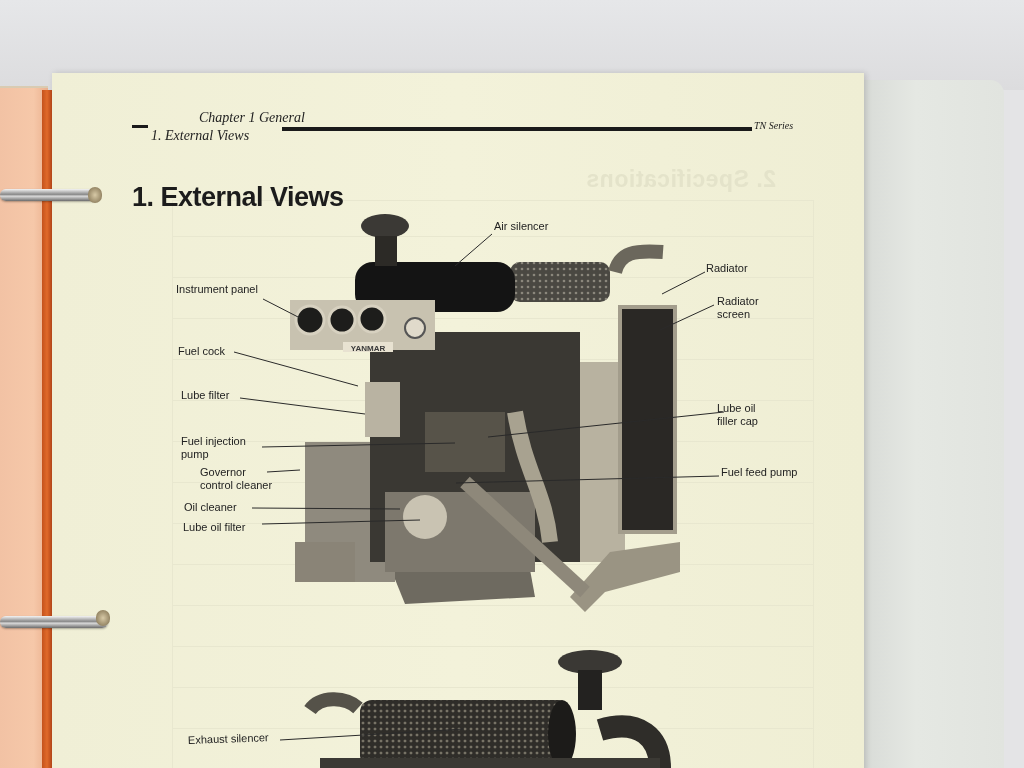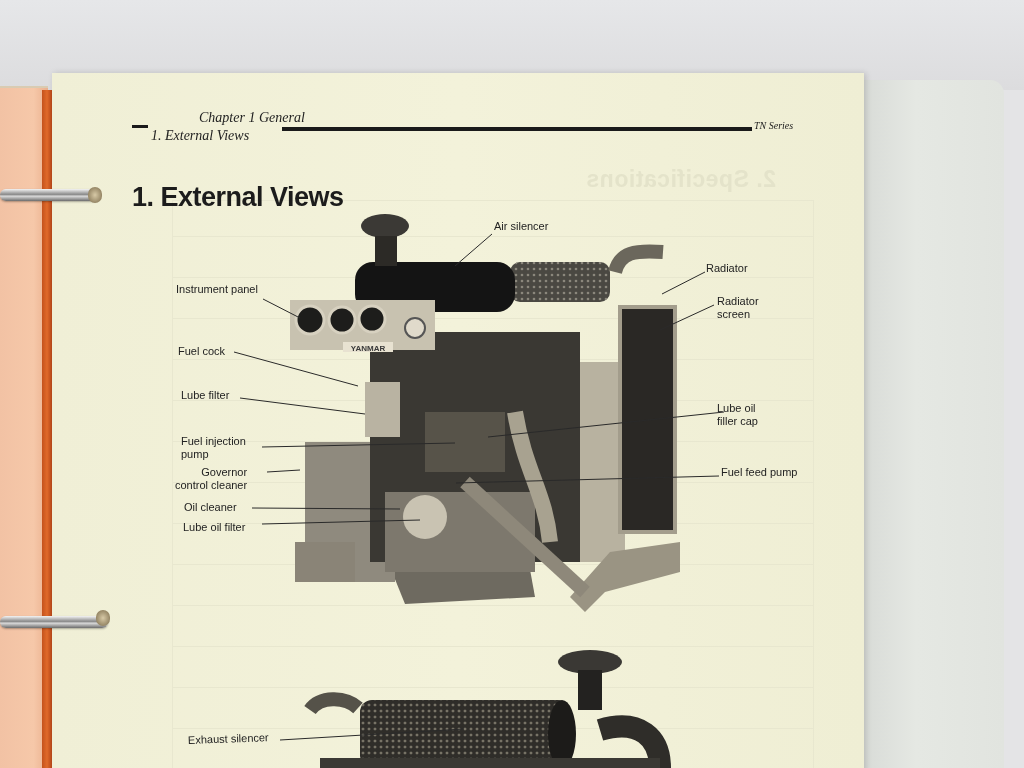--- a/index.html
+++ b/index.html
@@ -135,20 +135,20 @@
 <div class="label" style="left:178px;top:345px;">Fuel cock</div>
 <div class="label" style="left:181px;top:389px;">Lube  filter</div>
 <div class="label" style="left:717px;top:402px;">
   <div>Lube oil</div>
   <div>filler cap</div>
 </div>
 <div class="label" style="left:181px;top:435px;">
   <div>Fuel injection</div>
   <div>pump</div>
 </div>
-<div class="label" style="left:175px;top:466px;text-align:right;">
+<div class="label" style="left:200px;top:466px;">
   <div>Governor</div>
   <div>control cleaner</div>
 </div>
 <div class="label" style="left:721px;top:466px;text-align:center;">Fuel feed pump</div>
 <div class="label" style="left:184px;top:501px;">Oil cleaner</div>
 <div class="label" style="left:183px;top:521px;">Lube oil filter</div>
 <div class="label" style="left:188px;top:734px;transform:rotate(-2deg);transform-origin:left;">Exhaust silencer</div>
 
 </body></html>

